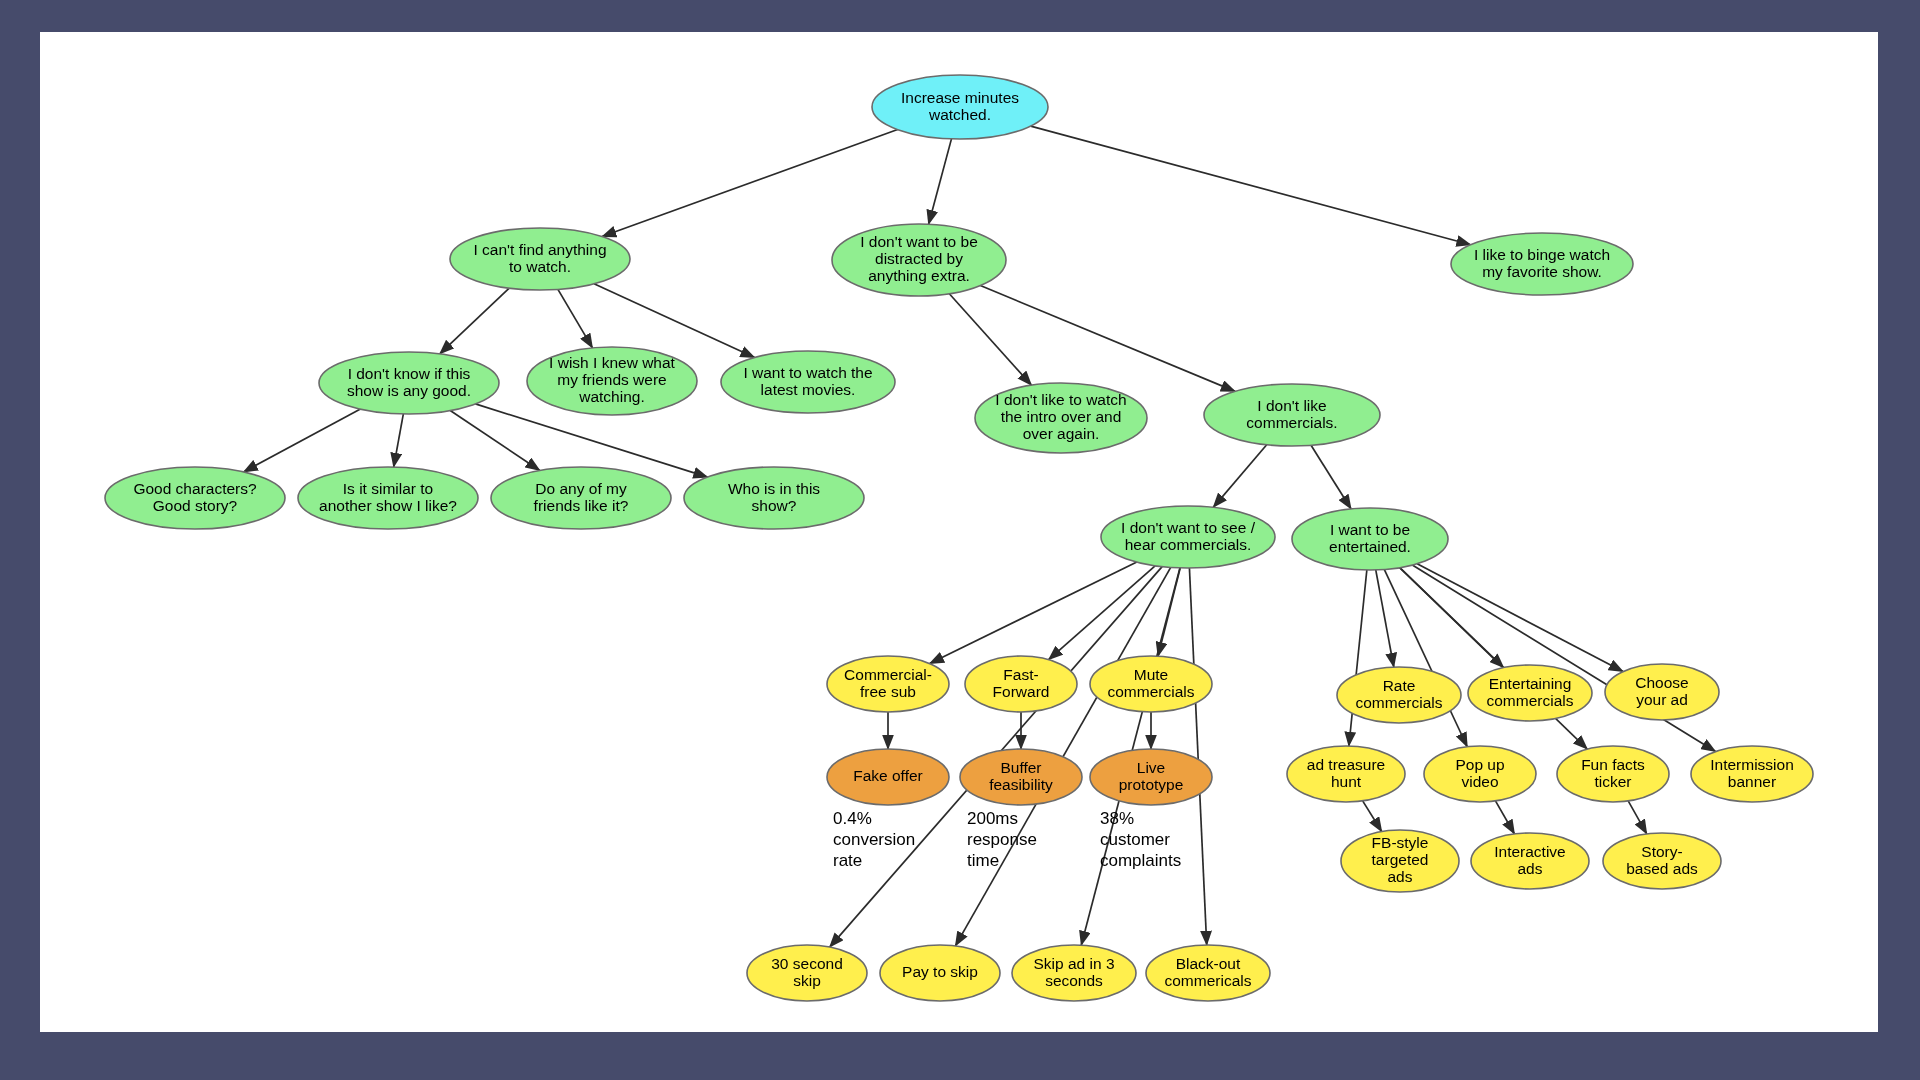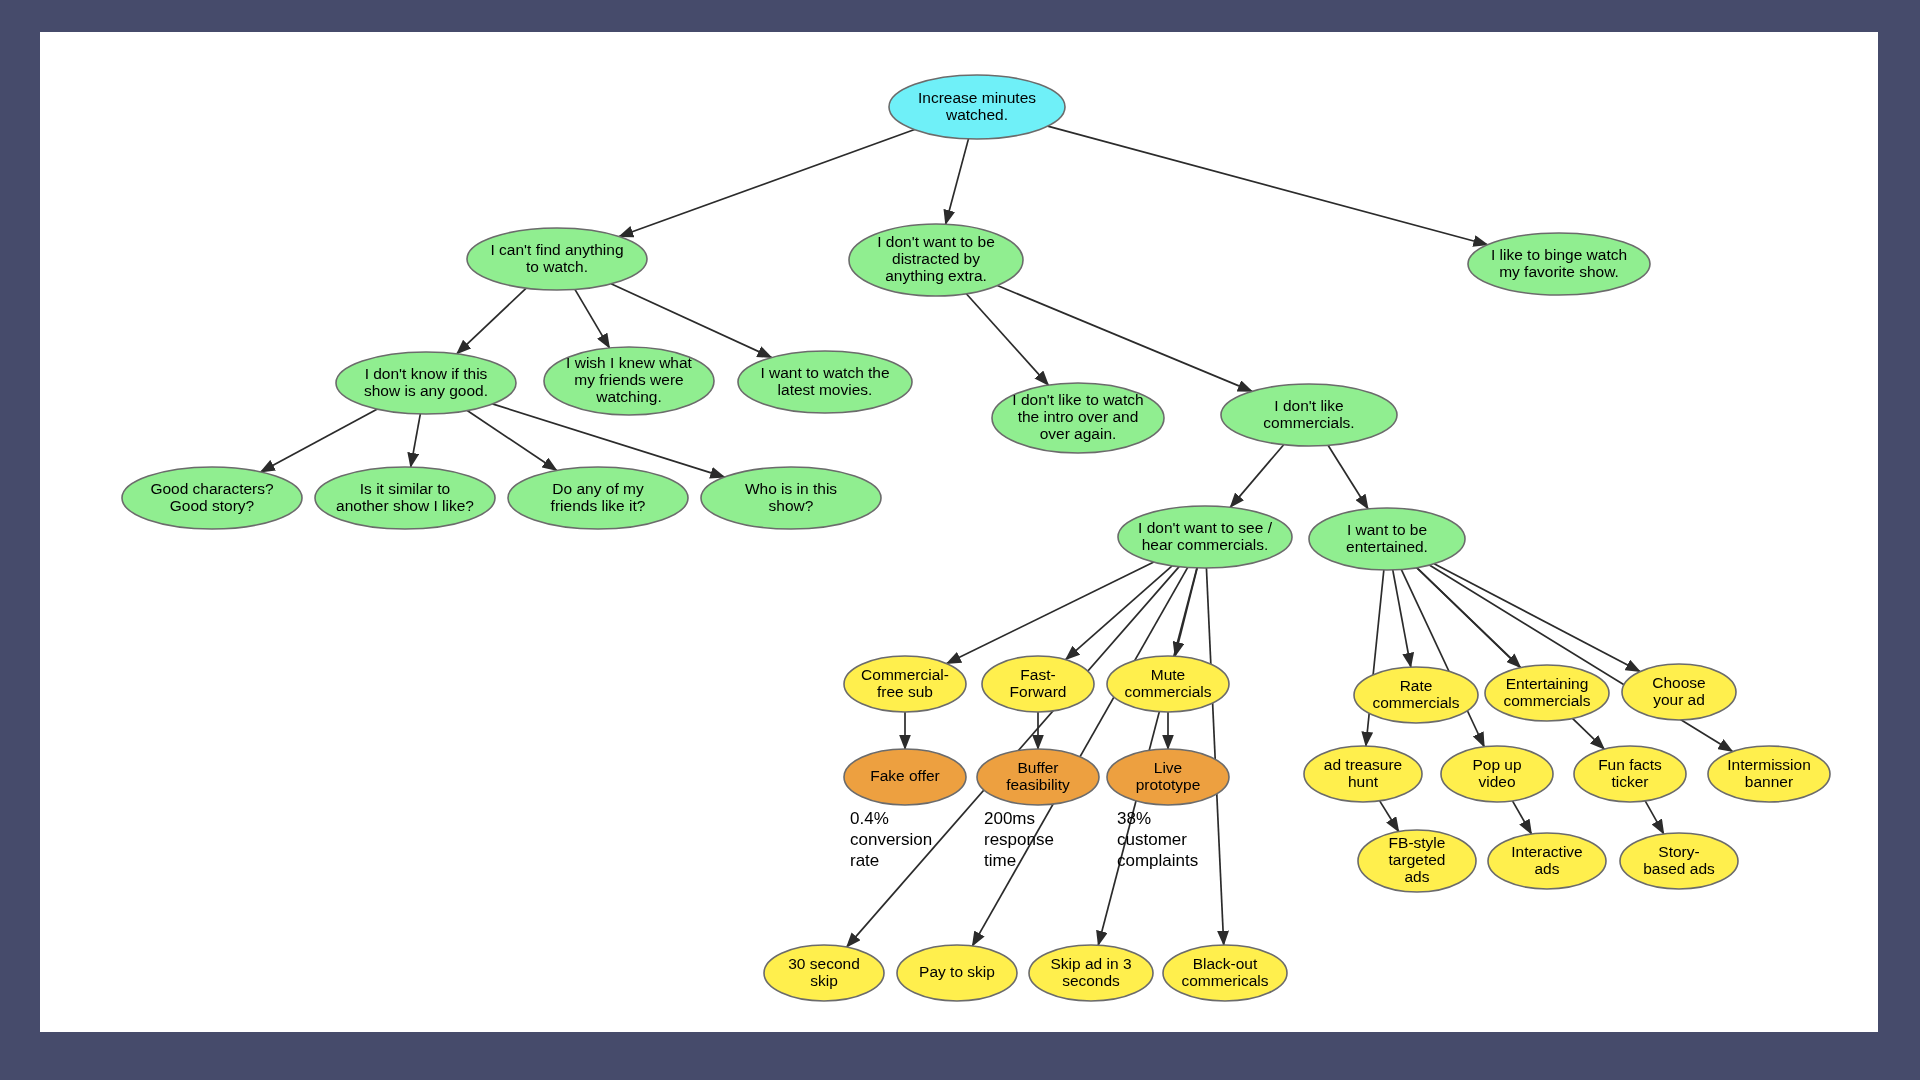--- a/index.html
+++ b/index.html
@@ -14,21 +14,20 @@
     font-family: "Liberation Sans", sans-serif;
   }
   #canvas-frame {
     position: absolute;
     left: 40px;
     top: 32px;
     width: 1838px;
     height: 1000px;
     background: #ffffff;
     box-sizing: border-box;
-    padding-left: 17px;
   }
   #diagram-svg {
     display: block;
     width: 1838px;
     height: 1000px;
   }
   .node-ellipse {
     stroke: #6b6b6b;
     stroke-width: 1.6;
   }

